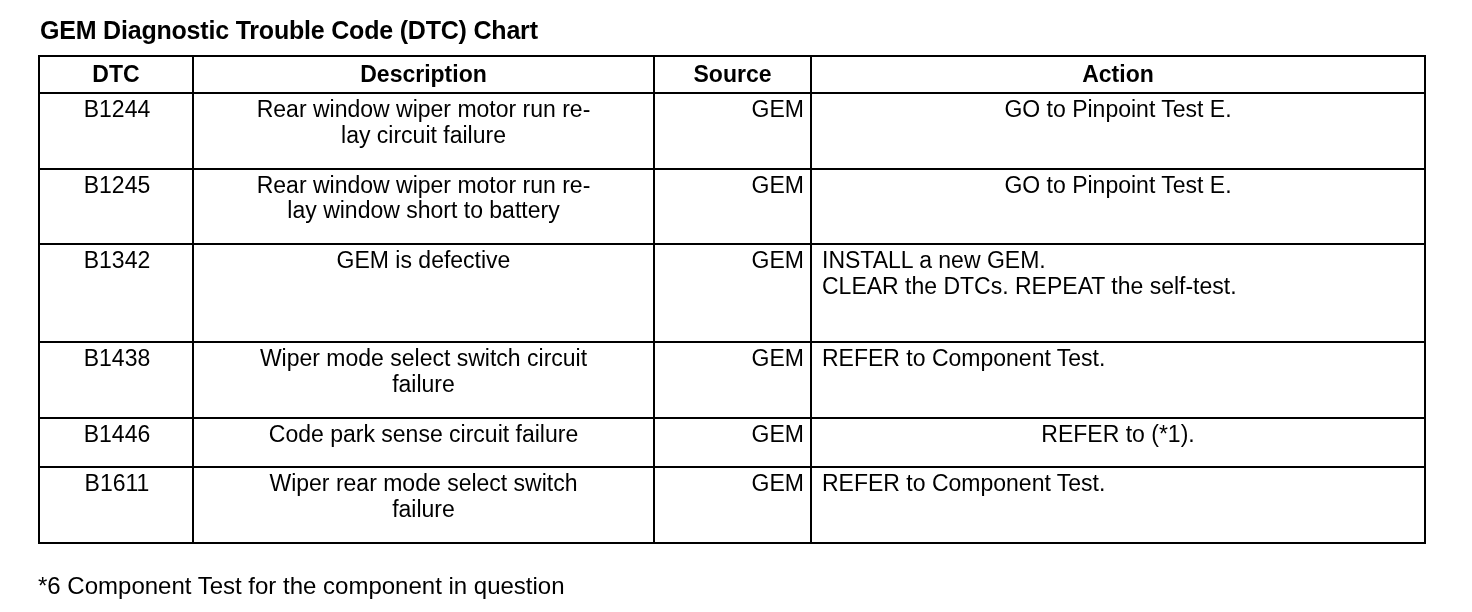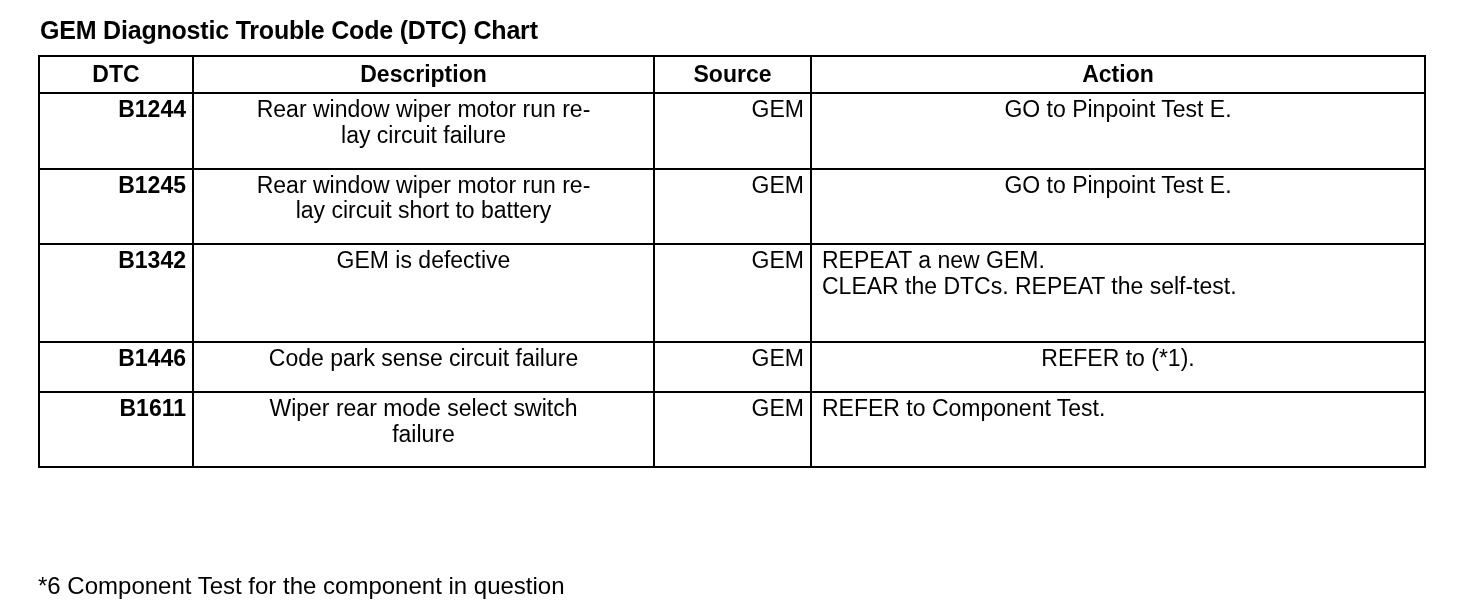--- a/index.html
+++ b/index.html
@@ -55,23 +55,22 @@
     vertical-align: middle;
     padding-top: 2px;
     padding-bottom: 2px;
   }
   col.c-dtc    { width: 154px; }
   col.c-desc   { width: 461px; }
   col.c-source { width: 157px; }
   col.c-action { width: 614px; }
 
   td.cell-dtc {
-    text-align: right;
+    text-align: center;
     padding-left: 8px;
-    font-weight: bold;
   }
   td.cell-desc {
     text-align: center;
     border-radius: 20px;
   }
   td.cell-source {
     text-align: right;
   }
   td.cell-action-center {
     text-align: center;
@@ -120,36 +119,47 @@
           </td>
           <td class="cell-source">GEM</td>
           <td class="cell-action-center">
             <span class="line">GO to Pinpoint Test E.</span>
           </td>
         </tr>
         <tr style="height: 68px;">
           <td class="cell-dtc">B1245</td>
           <td class="cell-desc">
             <span class="line">Rear window wiper motor run re-</span>
-            <span class="line">lay circuit short to battery</span>
+            <span class="line">lay window short to battery</span>
           </td>
           <td class="cell-source">GEM</td>
           <td class="cell-action-center">
             <span class="line">GO to Pinpoint Test E.</span>
           </td>
         </tr>
         <tr style="height: 98px;">
           <td class="cell-dtc">B1342</td>
           <td class="cell-desc">
             <span class="line">GEM is defective</span>
           </td>
           <td class="cell-source">GEM</td>
           <td class="cell-action-left">
-            <span class="line">REPEAT a new GEM.</span>
+            <span class="line">INSTALL a new GEM.</span>
             <span class="line">CLEAR the DTCs. REPEAT the self-test.</span>
+          </td>
+        </tr>
+        <tr style="height: 68px;">
+          <td class="cell-dtc">B1438</td>
+          <td class="cell-desc">
+            <span class="line">Wiper mode select switch circuit</span>
+            <span class="line">failure</span>
+          </td>
+          <td class="cell-source">GEM</td>
+          <td class="cell-action-left">
+            <span class="line">REFER to Component Test.</span>
           </td>
         </tr>
         <tr style="height: 36px;">
           <td class="cell-dtc">B1446</td>
           <td class="cell-desc">
             <span class="line">Code park sense circuit failure</span>
           </td>
           <td class="cell-source">GEM</td>
           <td class="cell-action-center">
             <span class="line">REFER to (*1).</span>

